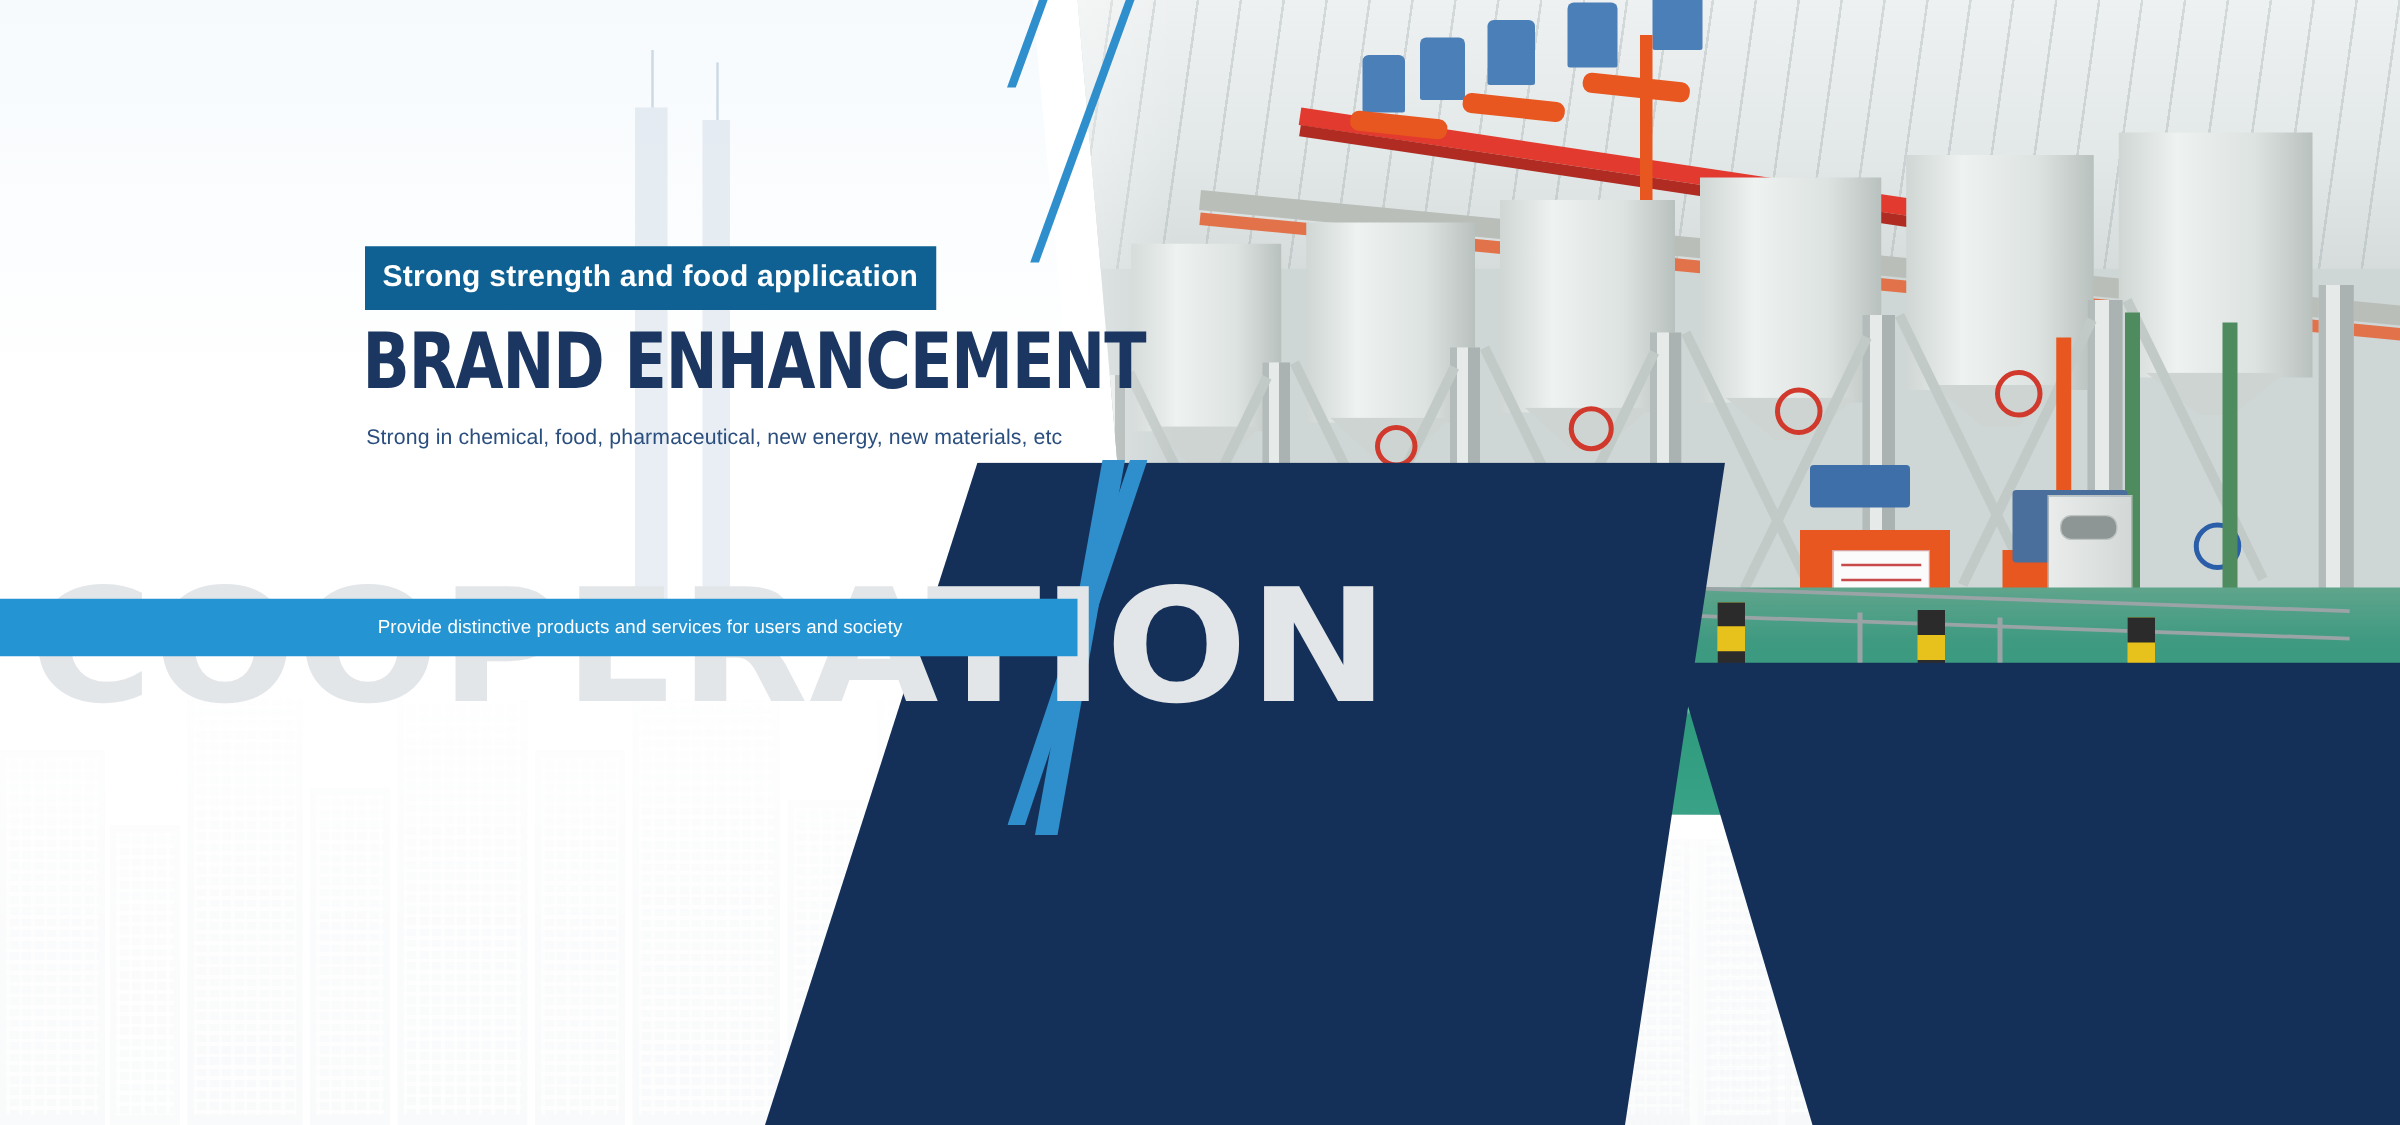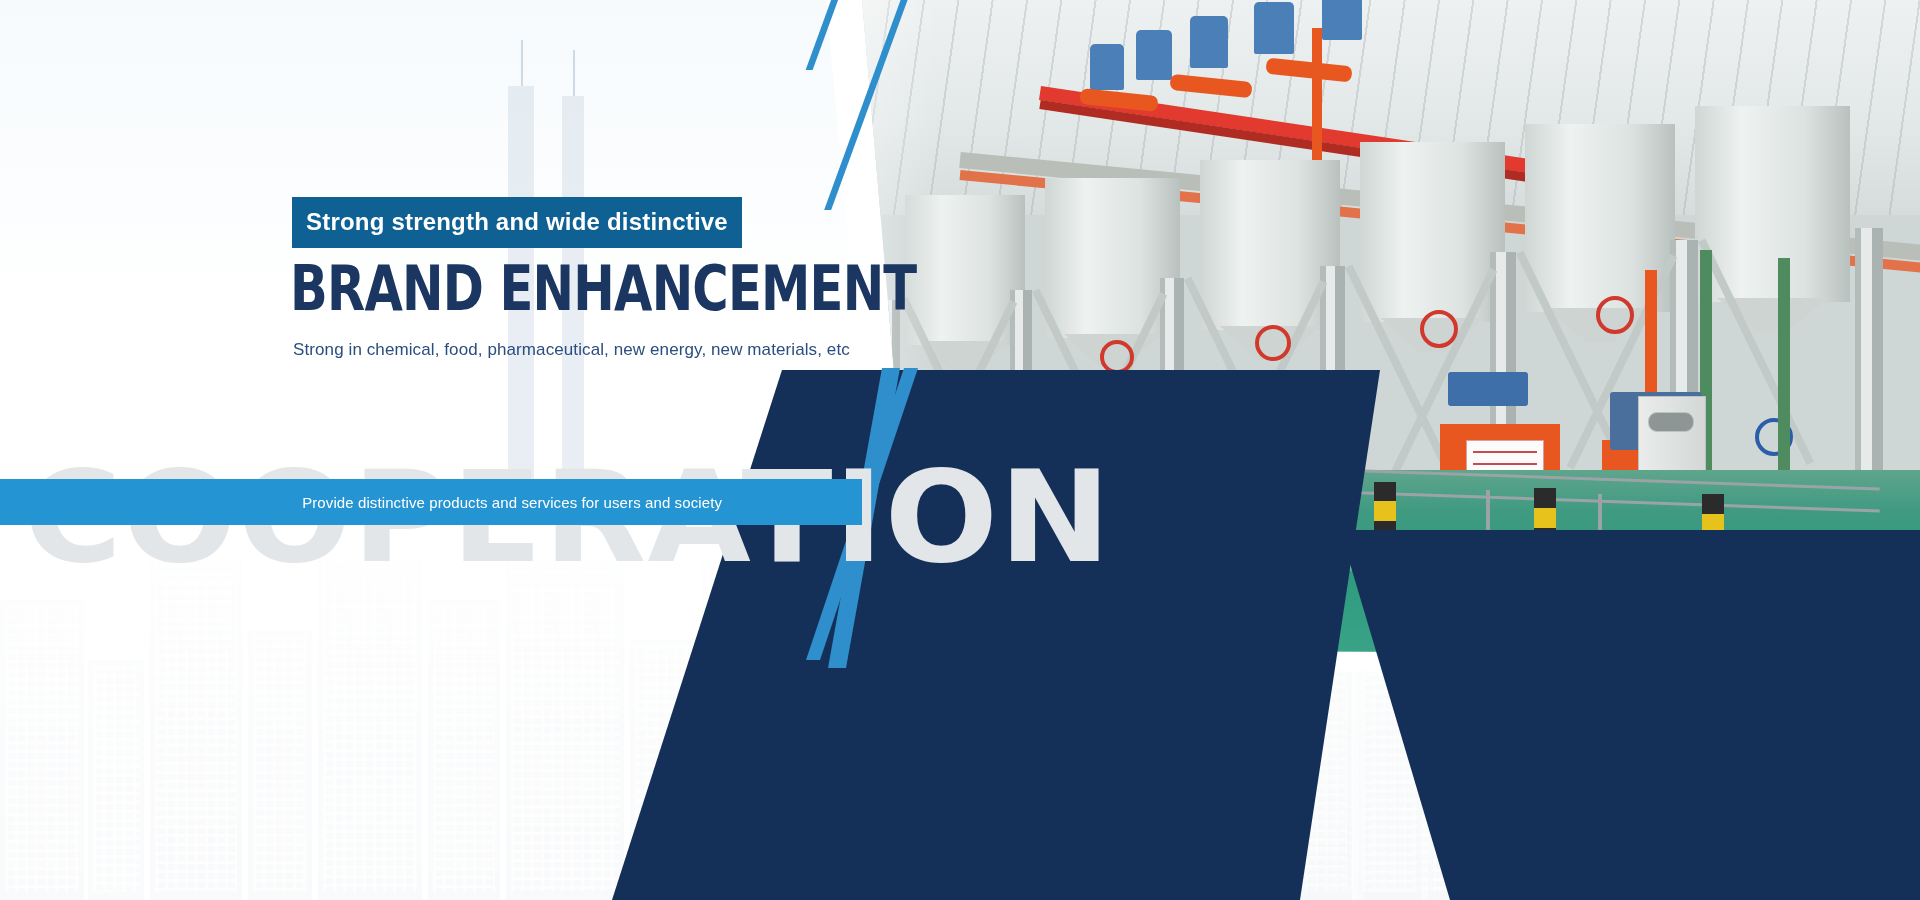--- a/index.html
+++ b/index.html
@@ -376,21 +376,21 @@
 
   <div class="diag stripe-top-1"></div>
   <div class="diag stripe-top-2"></div>
   <div class="navy-main"></div>
   <div class="navy-slab"></div>
   <div class="stripe-mid"></div>
   <div class="stripe-low"></div>
 
   <div class="watermark">COOPERATION</div>
 
-  <div class="badge">Strong strength and wide distinctive</div>
+  <div class="badge">Strong strength and food application</div>
 
   <div class="headline">BRAND ENHANCEMENT</div>
 
   <div class="sub">Strong in chemical, food, pharmaceutical, new energy, new materials, etc</div>
 
   <div class="bluebar">
     <span>Provide distinctive products and services for users and society</span>
   </div>
 
 </div>

